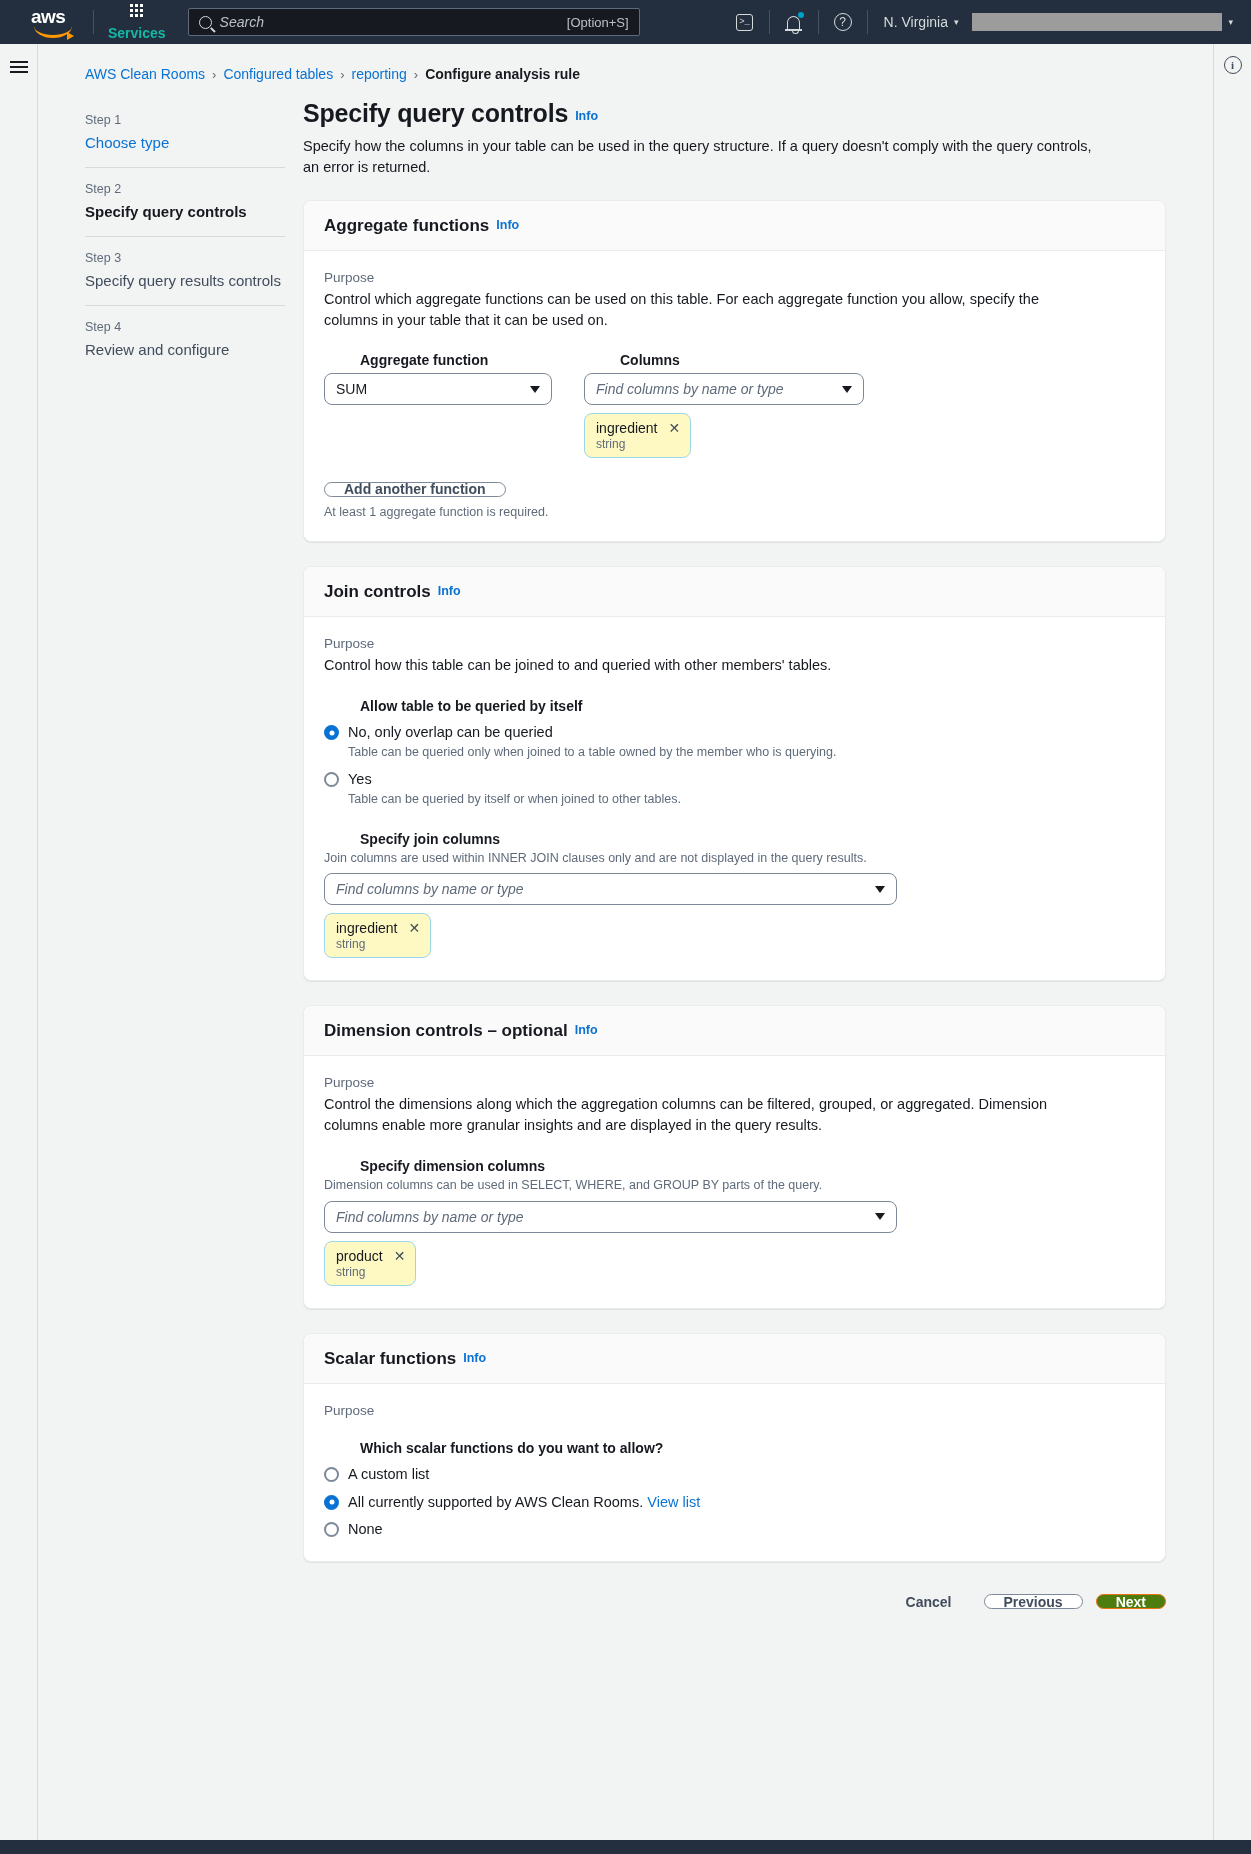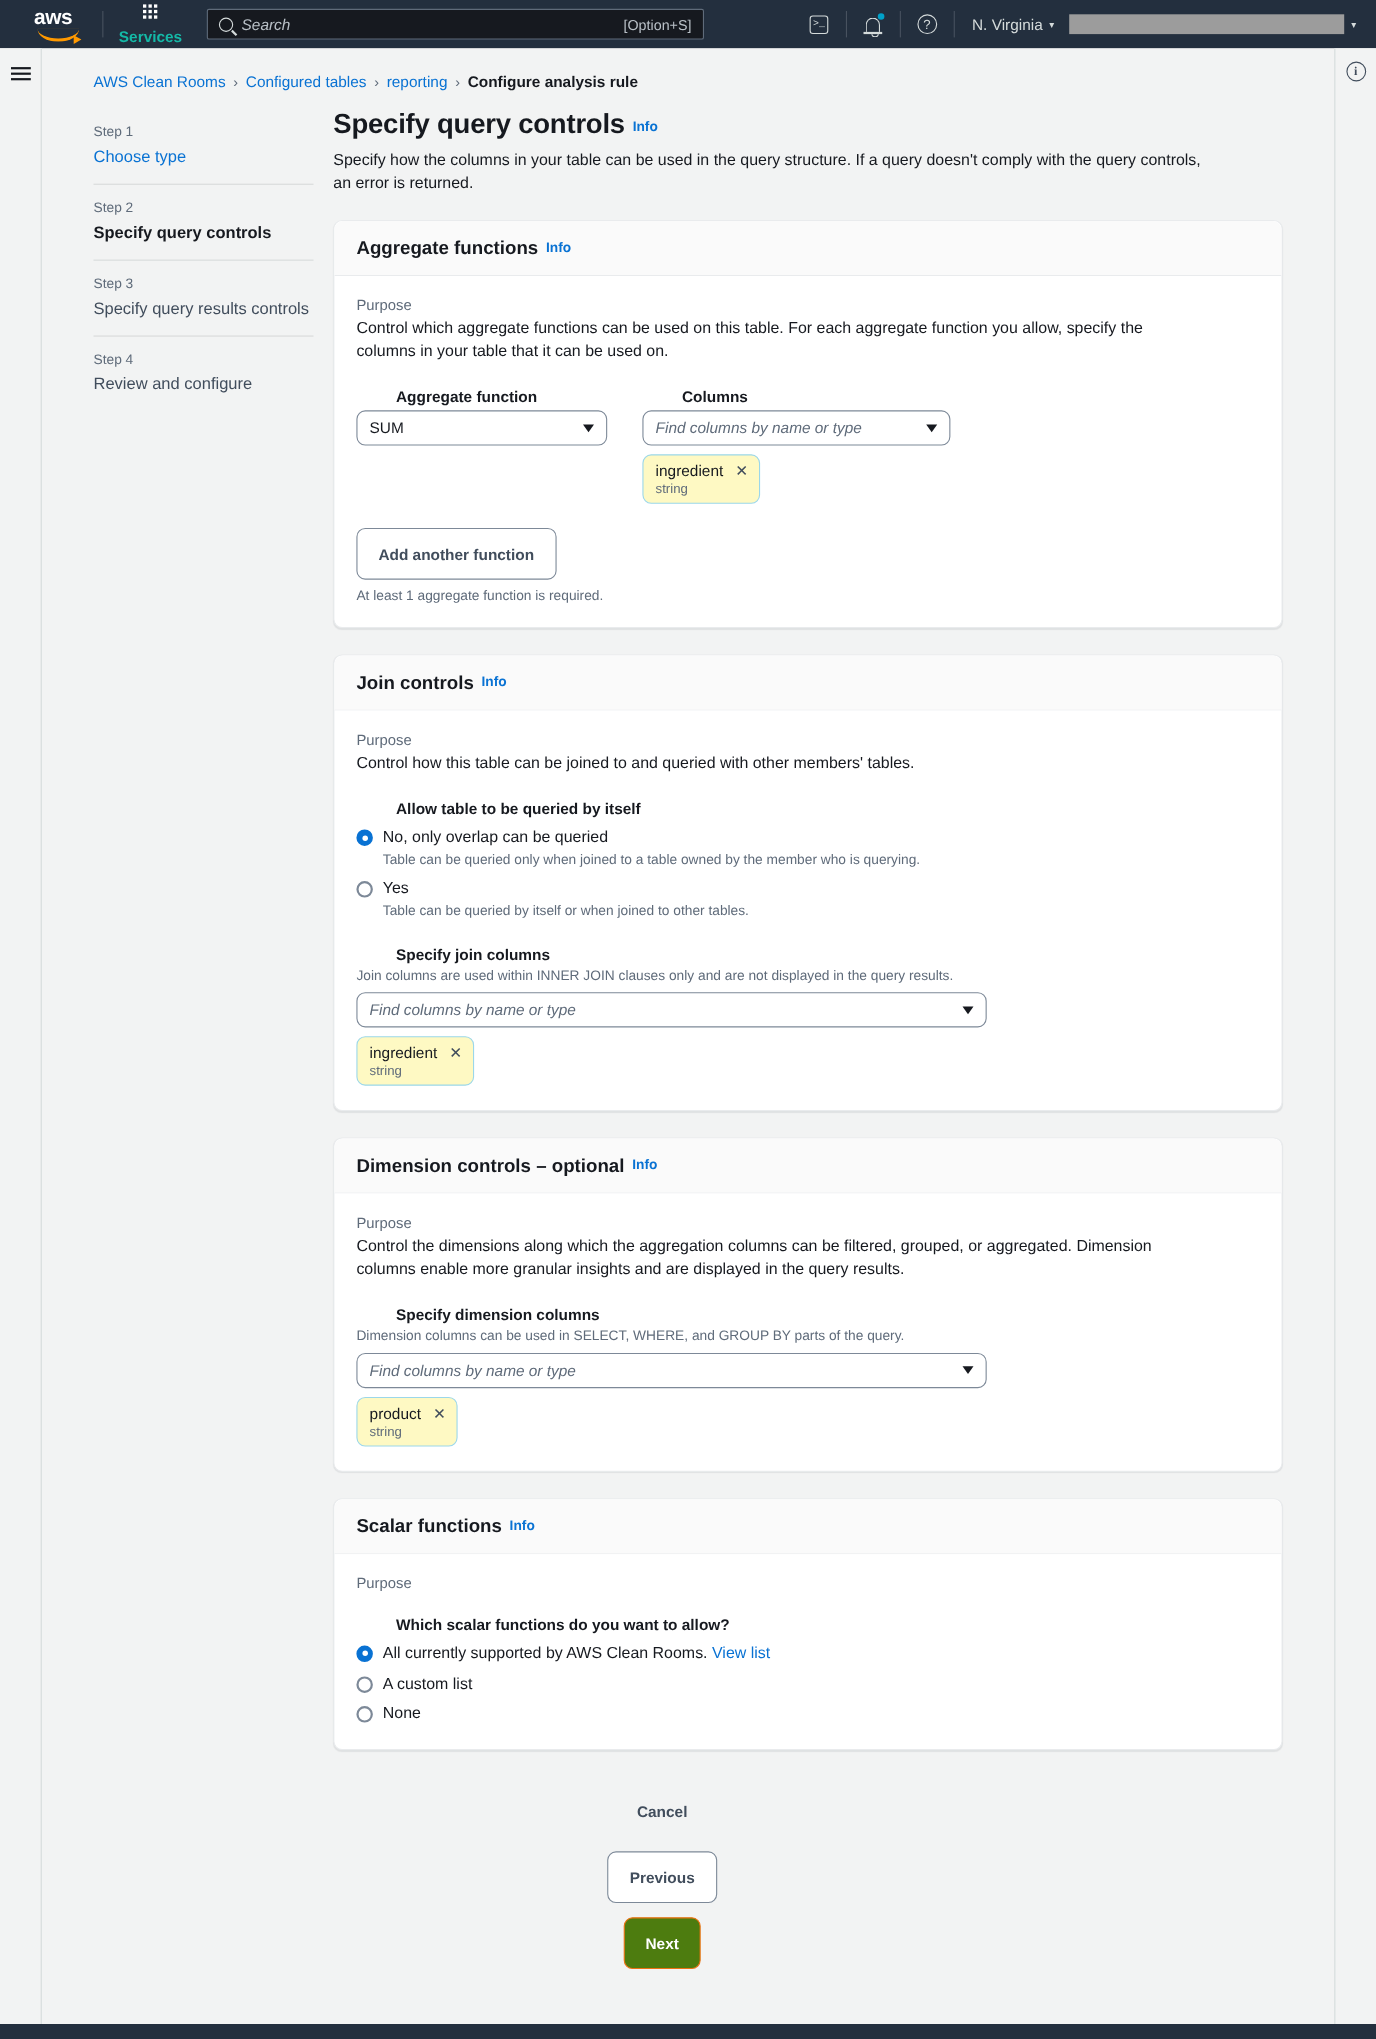--- a/index.html
+++ b/index.html
@@ -468,21 +468,21 @@
     font-size: 12px;
     color: #5f6b7a;
     margin-top: 1px;
   }
 
   
   .btn {
     display: inline-flex;
     align-items: center;
     justify-content: center;
-    height: 47px;
+    height: 15px;
     padding: 0 19px;
     border-radius: 18px;
     font-size: 14px;
     font-weight: bold;
     cursor: pointer;
     white-space: nowrap;
   }
   .btn-normal {
     background: #fff;
     border: 1px solid #7d8998;
@@ -559,21 +559,20 @@
 
   .section-gap { margin-top: 22px; }
 
   
   .footer-actions {
     display: flex;
     justify-content: flex-end;
     align-items: center;
     gap: 13px;
     padding: 8px 47px 26px 0;
-    flex-direction: column;
   }
 
   .bottom-bar {
     height: 14px;
     background: #232f3e;
     width: 100%;
   }
 </style>
 </head>
 <body>
@@ -787,26 +786,26 @@
           <div class="card-header">
             <span class="card-title">Scalar functions</span><span class="info-link">Info</span>
           </div>
           <div class="card-body">
             <div class="purpose-label">Purpose</div>
 
             <div class="section-gap">
               <div class="field-label">Which scalar functions do you want to allow?</div>
               <div class="radio-group">
                 <div class="radio-row">
+                  <span class="radio"></span>
+                  <span class="radio-label">A custom list</span>
+                </div>
+                <div class="radio-row">
                   <span class="radio checked"></span>
                   <span class="radio-label"><span>All currently supported by AWS Clean Rooms.</span> <a class="inline-link">View list</a></span>
-                </div>
-                <div class="radio-row">
-                  <span class="radio"></span>
-                  <span class="radio-label">A custom list</span>
                 </div>
                 <div class="radio-row">
                   <span class="radio"></span>
                   <span class="radio-label">None</span>
                 </div>
               </div>
             </div>
           </div>
         </div>
 

